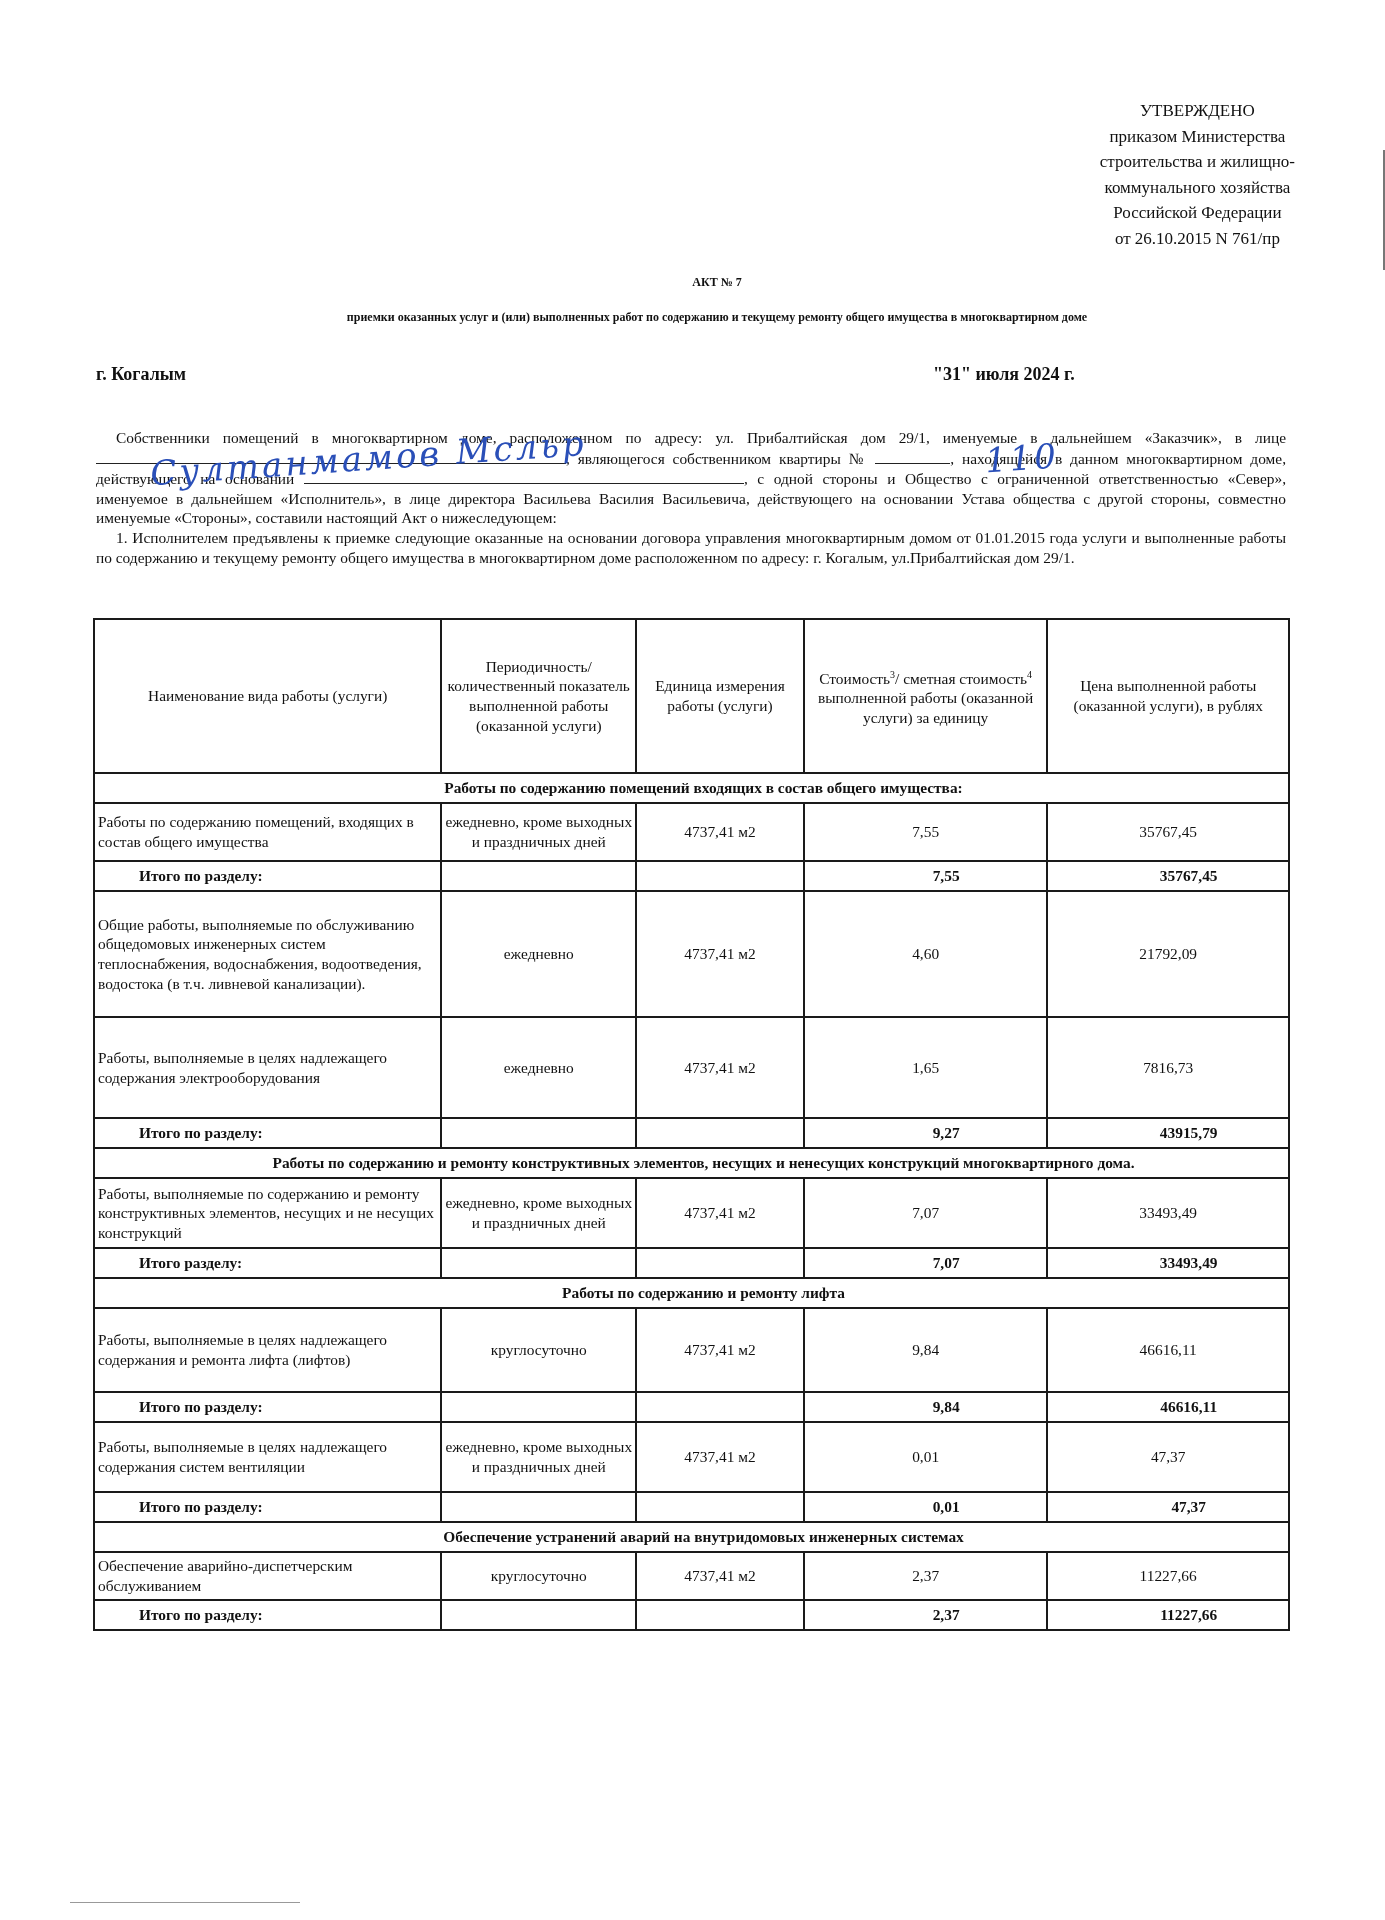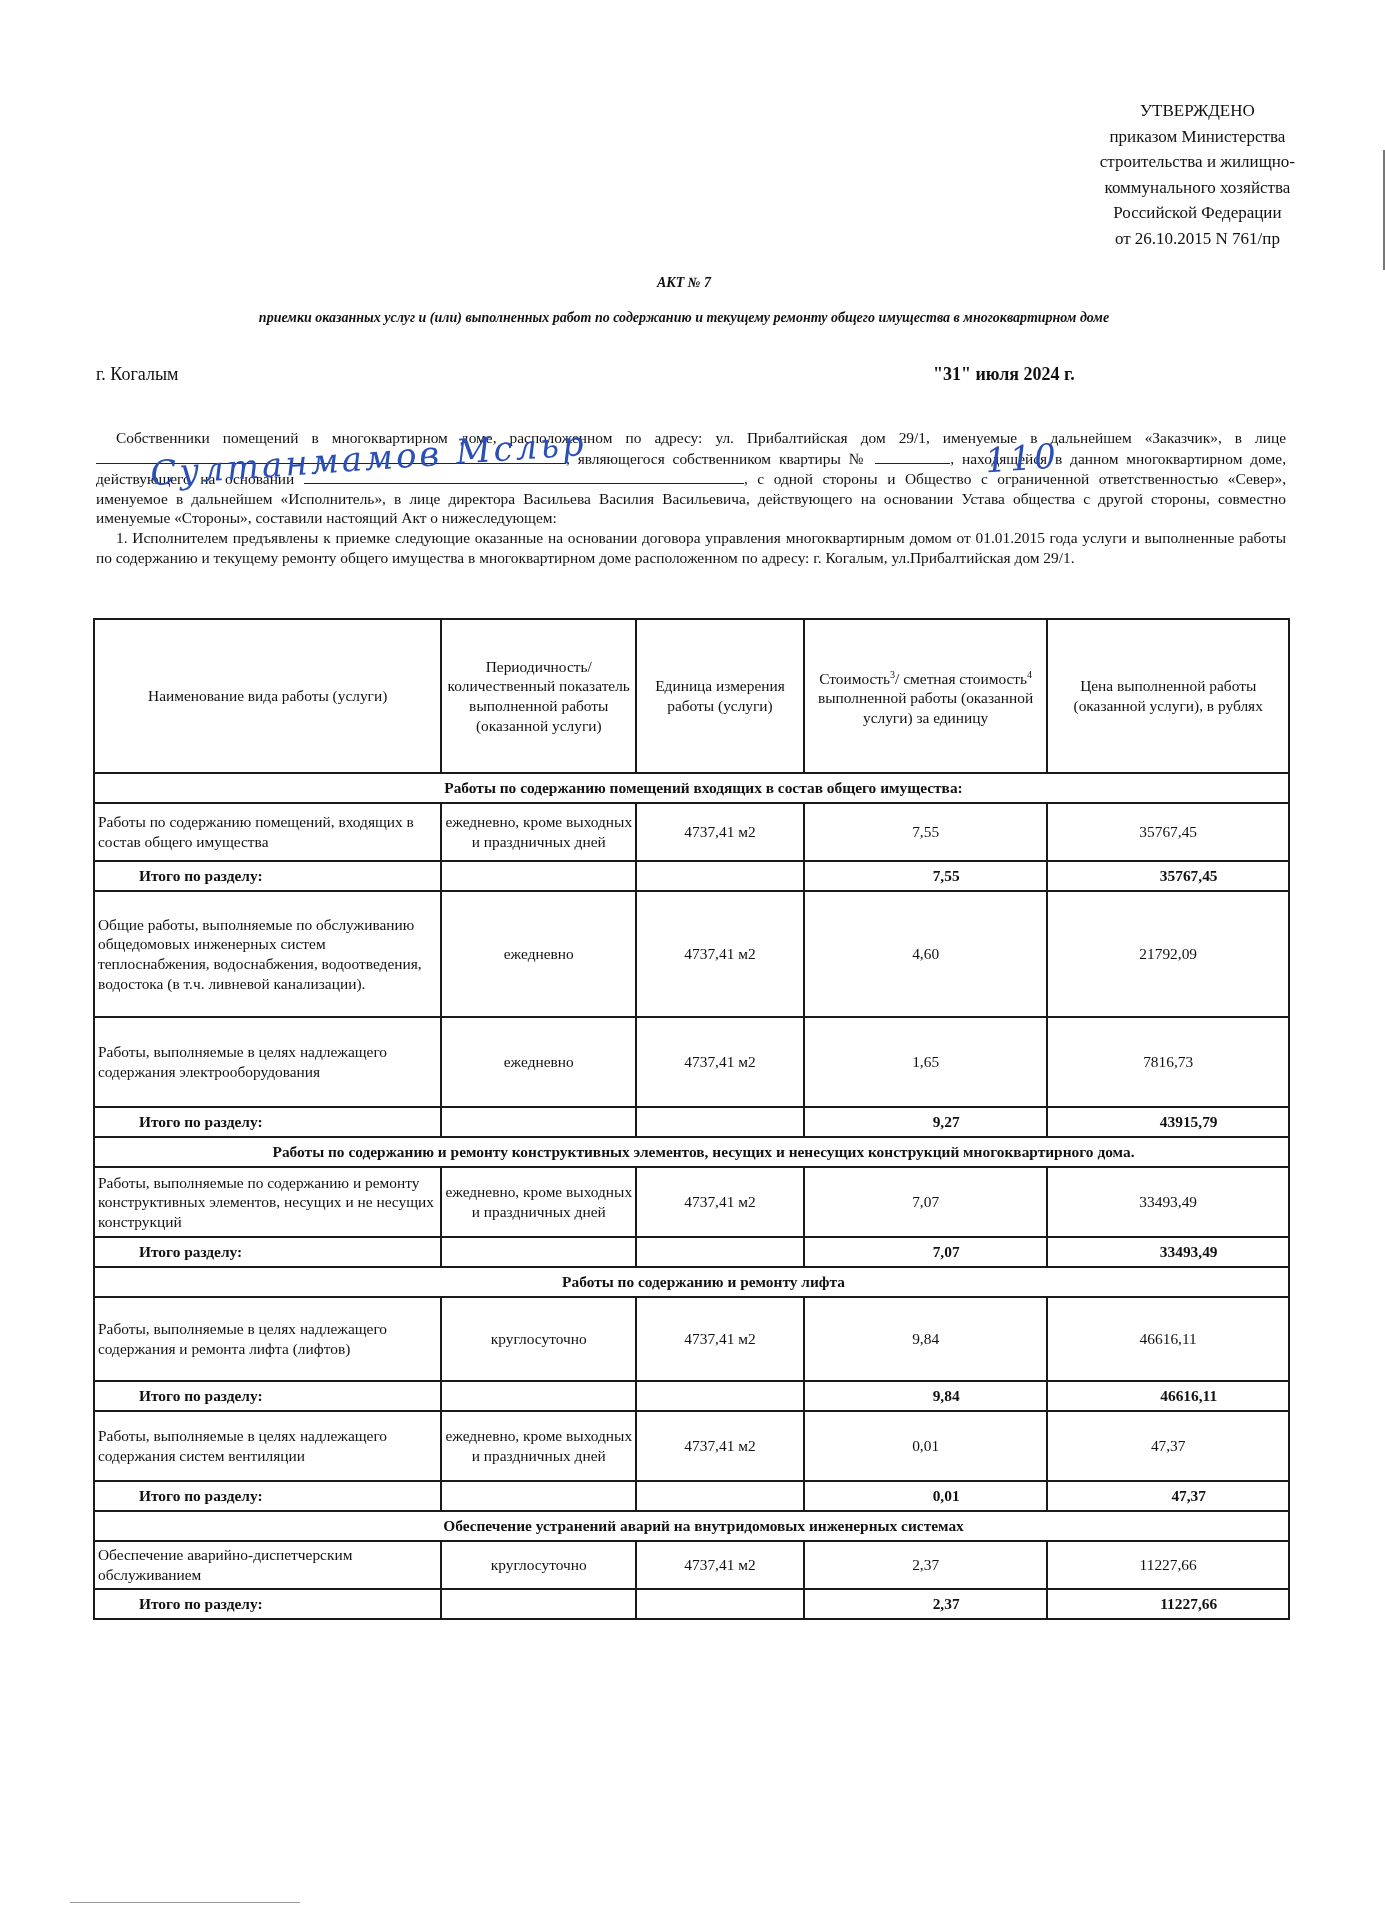--- a/index.html
+++ b/index.html
@@ -6,26 +6,26 @@
   body {
     width: 1385px; height: 1920px; background: #ffffff; position: relative;
     font-family: "Liberation Serif", serif; color: #111; overflow: hidden;
   }
   .approved {
     position: absolute; right: 90px; top: 98px; text-align: center;
     font-size: 17px; line-height: 25.5px;
   }
   .approved div { white-space: nowrap; }
   .title {
-    position: absolute; left: 154px; width: 1060px; text-align: center;
-    font-weight: bold; font-size: 14px; font-style: italic;
+    position: absolute; left: 187px; width: 1060px; text-align: center;
+    font-weight: bold; font-size: 12px;
   }
   .title.t1 { top: 275px; }
   .title.t2 { top: 304px; line-height: 27px; }
-  .city { position: absolute; left: 96px; top: 364px; font-size: 18px; font-weight: normal; }
+  .city { position: absolute; left: 96px; top: 364px; font-size: 18px; font-weight: bold; }
   .date { position: absolute; left: 933px; top: 364px; font-size: 18px; font-weight: bold; }
   .intro {
     position: absolute; left: 96px; top: 428px; width: 1190px;
     font-size: 15.4px; line-height: 19.6px; text-align: justify;
   }
   .intro p { margin: 0; text-indent: 20px; }
   .intro .blank {
     display: inline-block; border-bottom: 1px solid #222; height: 15px; vertical-align: baseline;
   }
   .hand {
@@ -118,21 +118,21 @@
       <td class="c">35767,45</td>
     </tr>
 
     <tr style="height:126px">
       <td class="l">Общие работы, выполняемые по обслуживанию общедомовых инженерных систем теплоснабжения, водоснабжения, водоотведения, водостока (в т.ч. ливневой канализации).</td>
       <td class="c">ежедневно</td>
       <td class="c">4737,41 м2</td>
       <td class="c">4,60</td>
       <td class="c">21792,09</td>
     </tr>
-    <tr style="height:90px">
+    <tr style="height:101px">
       <td class="l">Работы, выполняемые в целях надлежащего содержания электрооборудования</td>
       <td class="c">ежедневно</td>
       <td class="c">4737,41 м2</td>
       <td class="c">1,65</td>
       <td class="c">7816,73</td>
     </tr>
     <tr class="total">
       <td class="l">Итого по разделу:</td>
         <td></td>
         <td></td>

